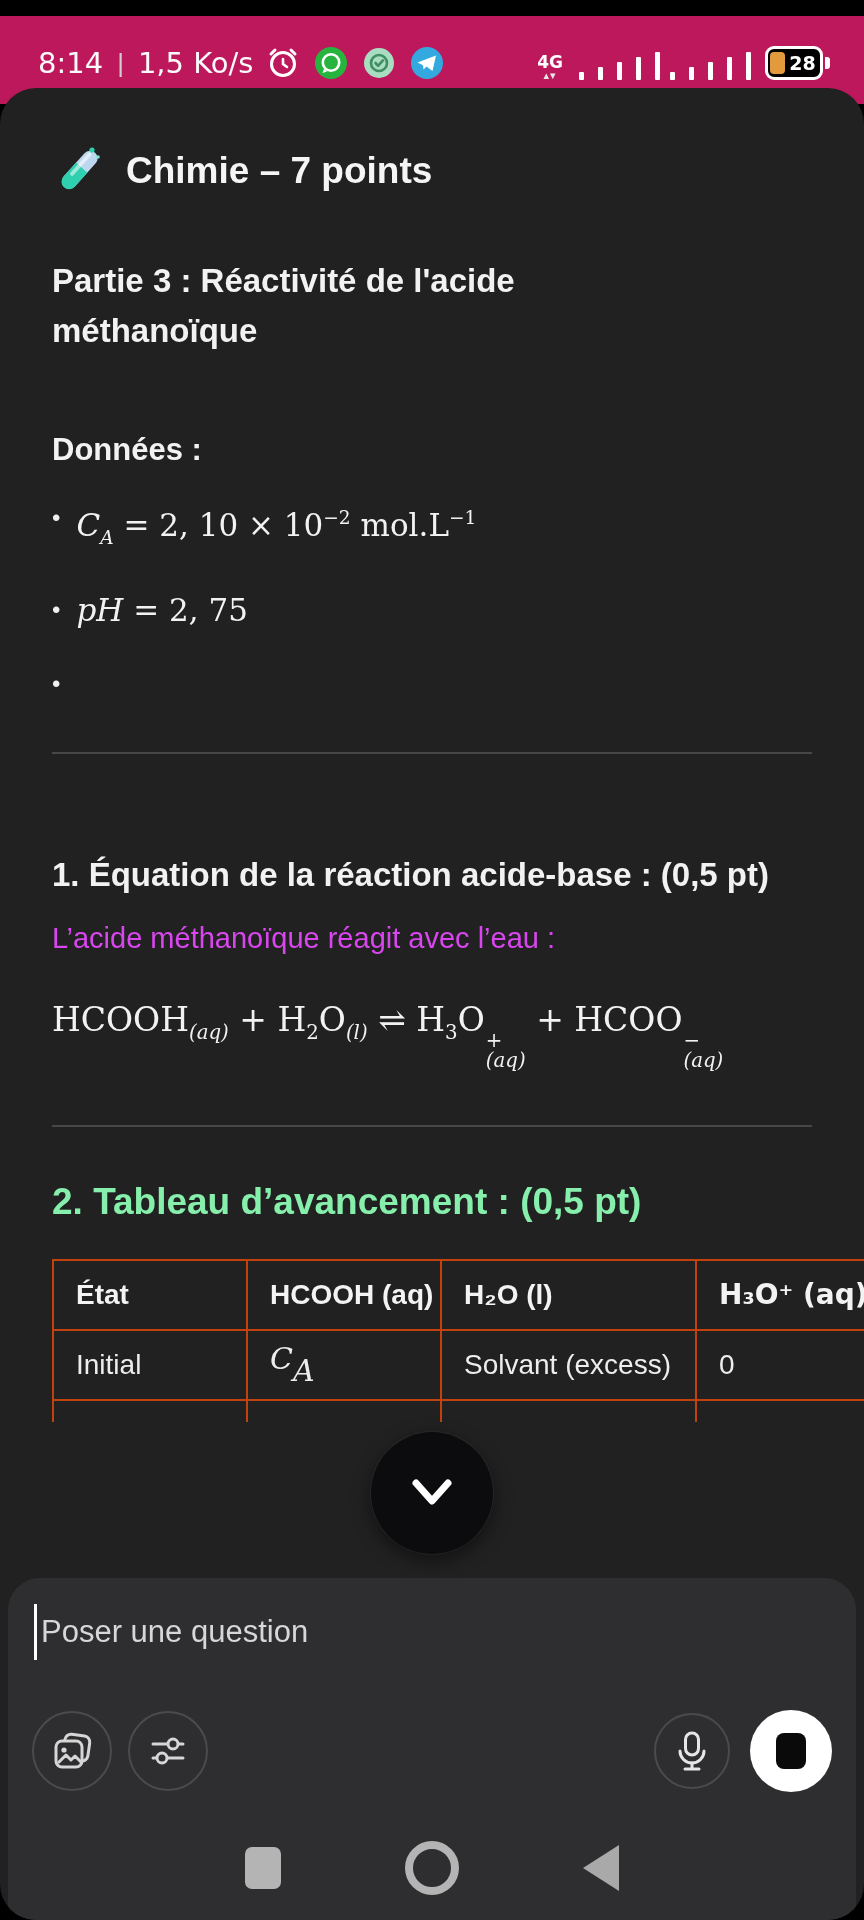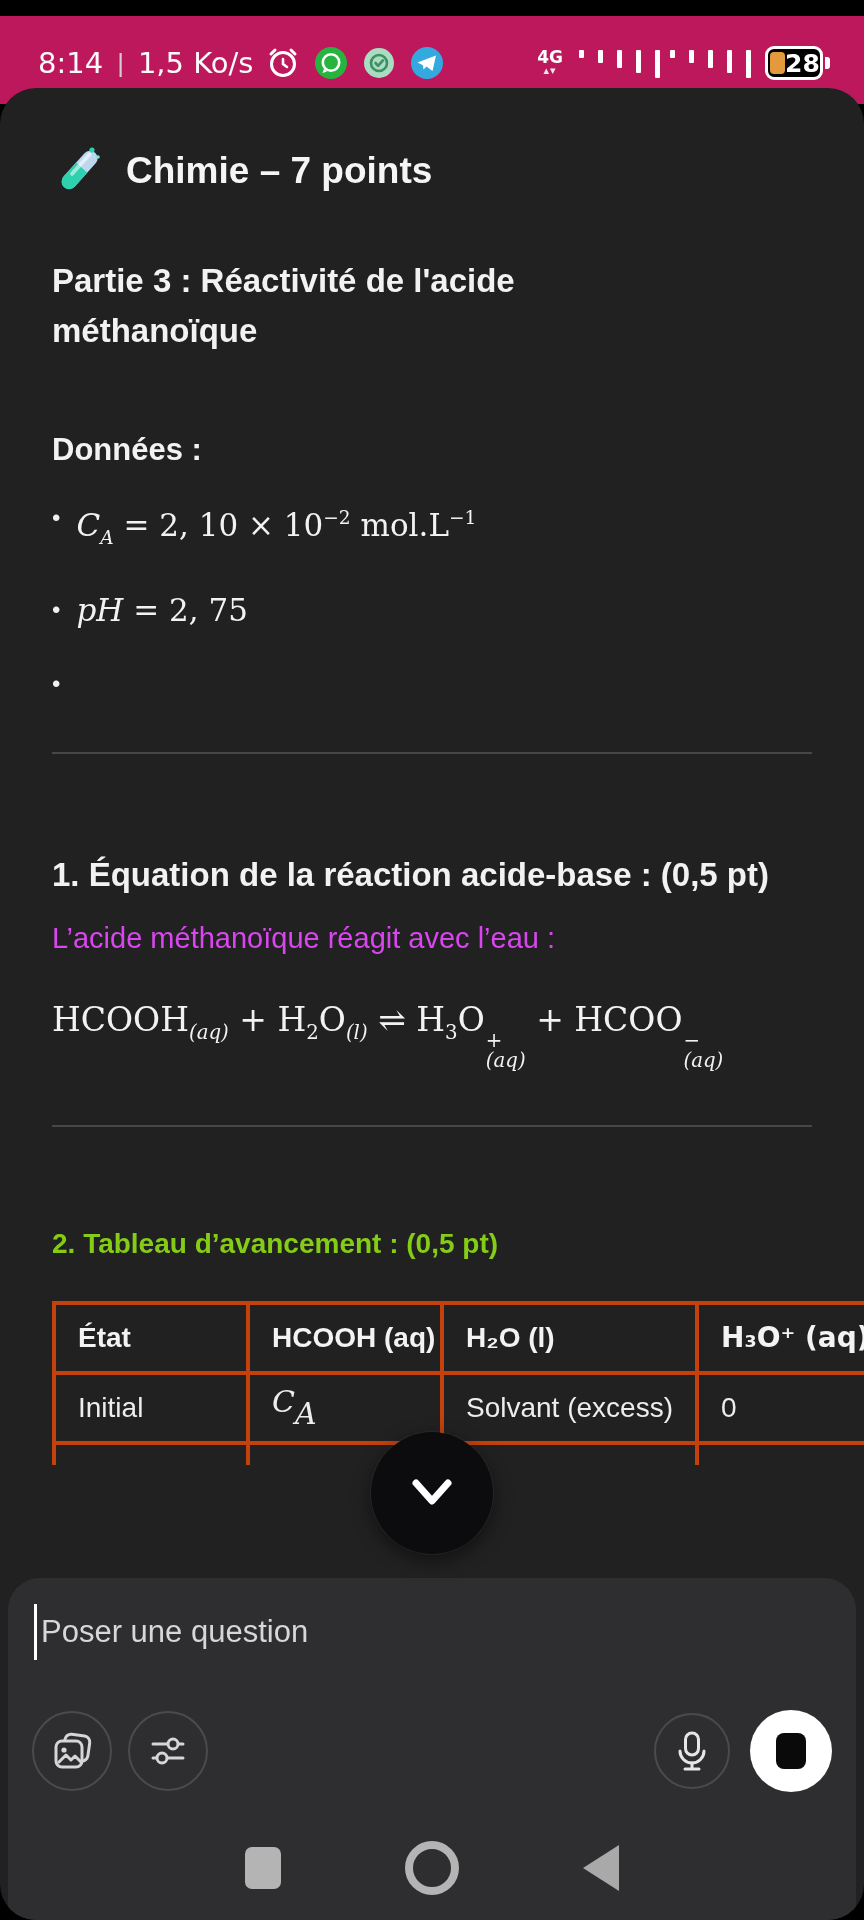--- a/index.html
+++ b/index.html
@@ -8,30 +8,30 @@
   .phone{position:absolute;inset:0;background:#000;border-radius:0 0 36px 36px;overflow:hidden;}
 
   
   .statusbar{position:absolute;top:0;left:0;right:0;height:88px;background:#be185d;
     display:flex;align-items:center;padding:6px 34px 0 38px;box-sizing:border-box;color:#fff;margin-top:16px;}
   .sb-left{display:flex;align-items:center;gap:12px;}
   .sb-time,.sb-speed{font-size:29px;font-weight:500;color:#fafafa;font-family:"DejaVu Sans",sans-serif;}
   .sb-sep{font-size:26px;color:#cfcfcf;margin:0 2px;}
   .sb-icon{width:36px;height:36px;display:inline-flex;align-items:center;justify-content:center;}
   .sb-right{margin-left:auto;display:flex;align-items:flex-end;gap:10px;}
-  .sig{display:flex;gap:14px;height:30px;}
+  .sig{display:flex;align-items:flex-end;gap:14px;height:30px;}
   .sig .b{width:5px;background:#fff;border-radius:1px;}
   .sig-label{display:flex;flex-direction:column;align-items:center;margin-right:2px;}
   .sig-4g{font-size:17px;font-weight:700;color:#fff;line-height:15px;font-family:"DejaVu Sans",sans-serif;}
   .sig-arrows{font-size:11px;color:#e8e8e8;line-height:10px;letter-spacing:1px;}
   .battery{position:relative;display:flex;align-items:center;margin-left:4px;}
   .batt-body{width:52px;height:28px;border:3px solid #fff;border-radius:9px;display:flex;
     align-items:center;overflow:hidden;background:#000;}
   .batt-fill{width:15px;height:22px;margin-left:2px;border-radius:4px;}
-  .batt-num{flex:1;text-align:center;font-size:25px;font-weight:700;color:#fff;
+  .batt-num{flex:1;text-align:center;font-size:19px;font-weight:700;color:#fff;
     font-family:"DejaVu Sans",sans-serif;}
   .batt-nub{width:5px;height:12px;background:#fff;border-radius:0 3px 3px 0;margin-left:2px;}
 
   
   .app{position:absolute;top:88px;left:0;right:0;bottom:0;background:#212121;
     border-radius:36px 36px 0 0;overflow:hidden;}
   .appbar{display:flex;align-items:center;padding:46px 46px 0 52px;height:52px;}
   .hamburger{display:flex;flex-direction:column;gap:11px;cursor:pointer;}
   .hamburger .l1{width:40px;height:7px;background:#fff;border-radius:4px;}
   .hamburger .l2{width:25px;height:7px;background:#fff;border-radius:4px;}
@@ -54,26 +54,26 @@
   .msup{font-size:0.6em;vertical-align:0.65em;}
   .ssk{display:inline-flex;flex-direction:column;align-items:flex-start;font-size:0.6em;
        line-height:1.0;vertical-align:-0.85em;margin-left:1px;}
   .ssk .sb{font-style:italic;}
   .hr{height:2px;background:#474747;border:0;margin:44px 0 0 0;}
   .hr2{margin-top:54px;}
   .secHead1{margin-top:96px;font-size:33px;font-weight:700;line-height:50px;color:#f2f2f2;}
   .body-p{margin-top:18px;font-size:29px;line-height:40px;color:#d946ef;}
   .equation{margin-top:40px;font-size:33px;}
 
-  .secHead2{margin-top:92px;font-size:28px;font-weight:700;line-height:50px;color:#84cc16;}
+  .secHead2{margin-top:50px;font-size:37px;font-weight:700;line-height:50px;color:#86efac;}
 
   
   .table-wrap{margin:32px 0 0 0;width:812px;overflow:hidden;}
   table.adv{border-collapse:collapse;table-layout:fixed;width:1180px;}
-  table.adv td{border:4px solid #c2410c;height:70px;padding:0 0 0 22px;
+  table.adv td{border:2px solid #c2410c;height:70px;padding:0 0 0 22px;
     font-size:28px;color:#ededed;vertical-align:middle;box-sizing:border-box;}
   table.adv .hd{font-weight:700;color:#f3f3f3;}
   table.adv .c0{width:194px;} table.adv .c1{width:194px;} table.adv .c2{width:255px;} table.adv .c3{width:537px;}
   table.adv .stub{height:22px;border-bottom:0;}
   .cellmath{font-family:"DejaVu Serif",serif;font-style:italic;font-size:30px;}
 
   
   .fab{position:absolute;left:371px;top:1432px;width:122px;height:122px;border-radius:50%;
     background:#0c0c0e;z-index:5;display:flex;align-items:center;justify-content:center;
     box-shadow:0 0 0 1px rgba(255,255,255,0.05),0 6px 18px rgba(0,0,0,0.5);cursor:pointer;}

